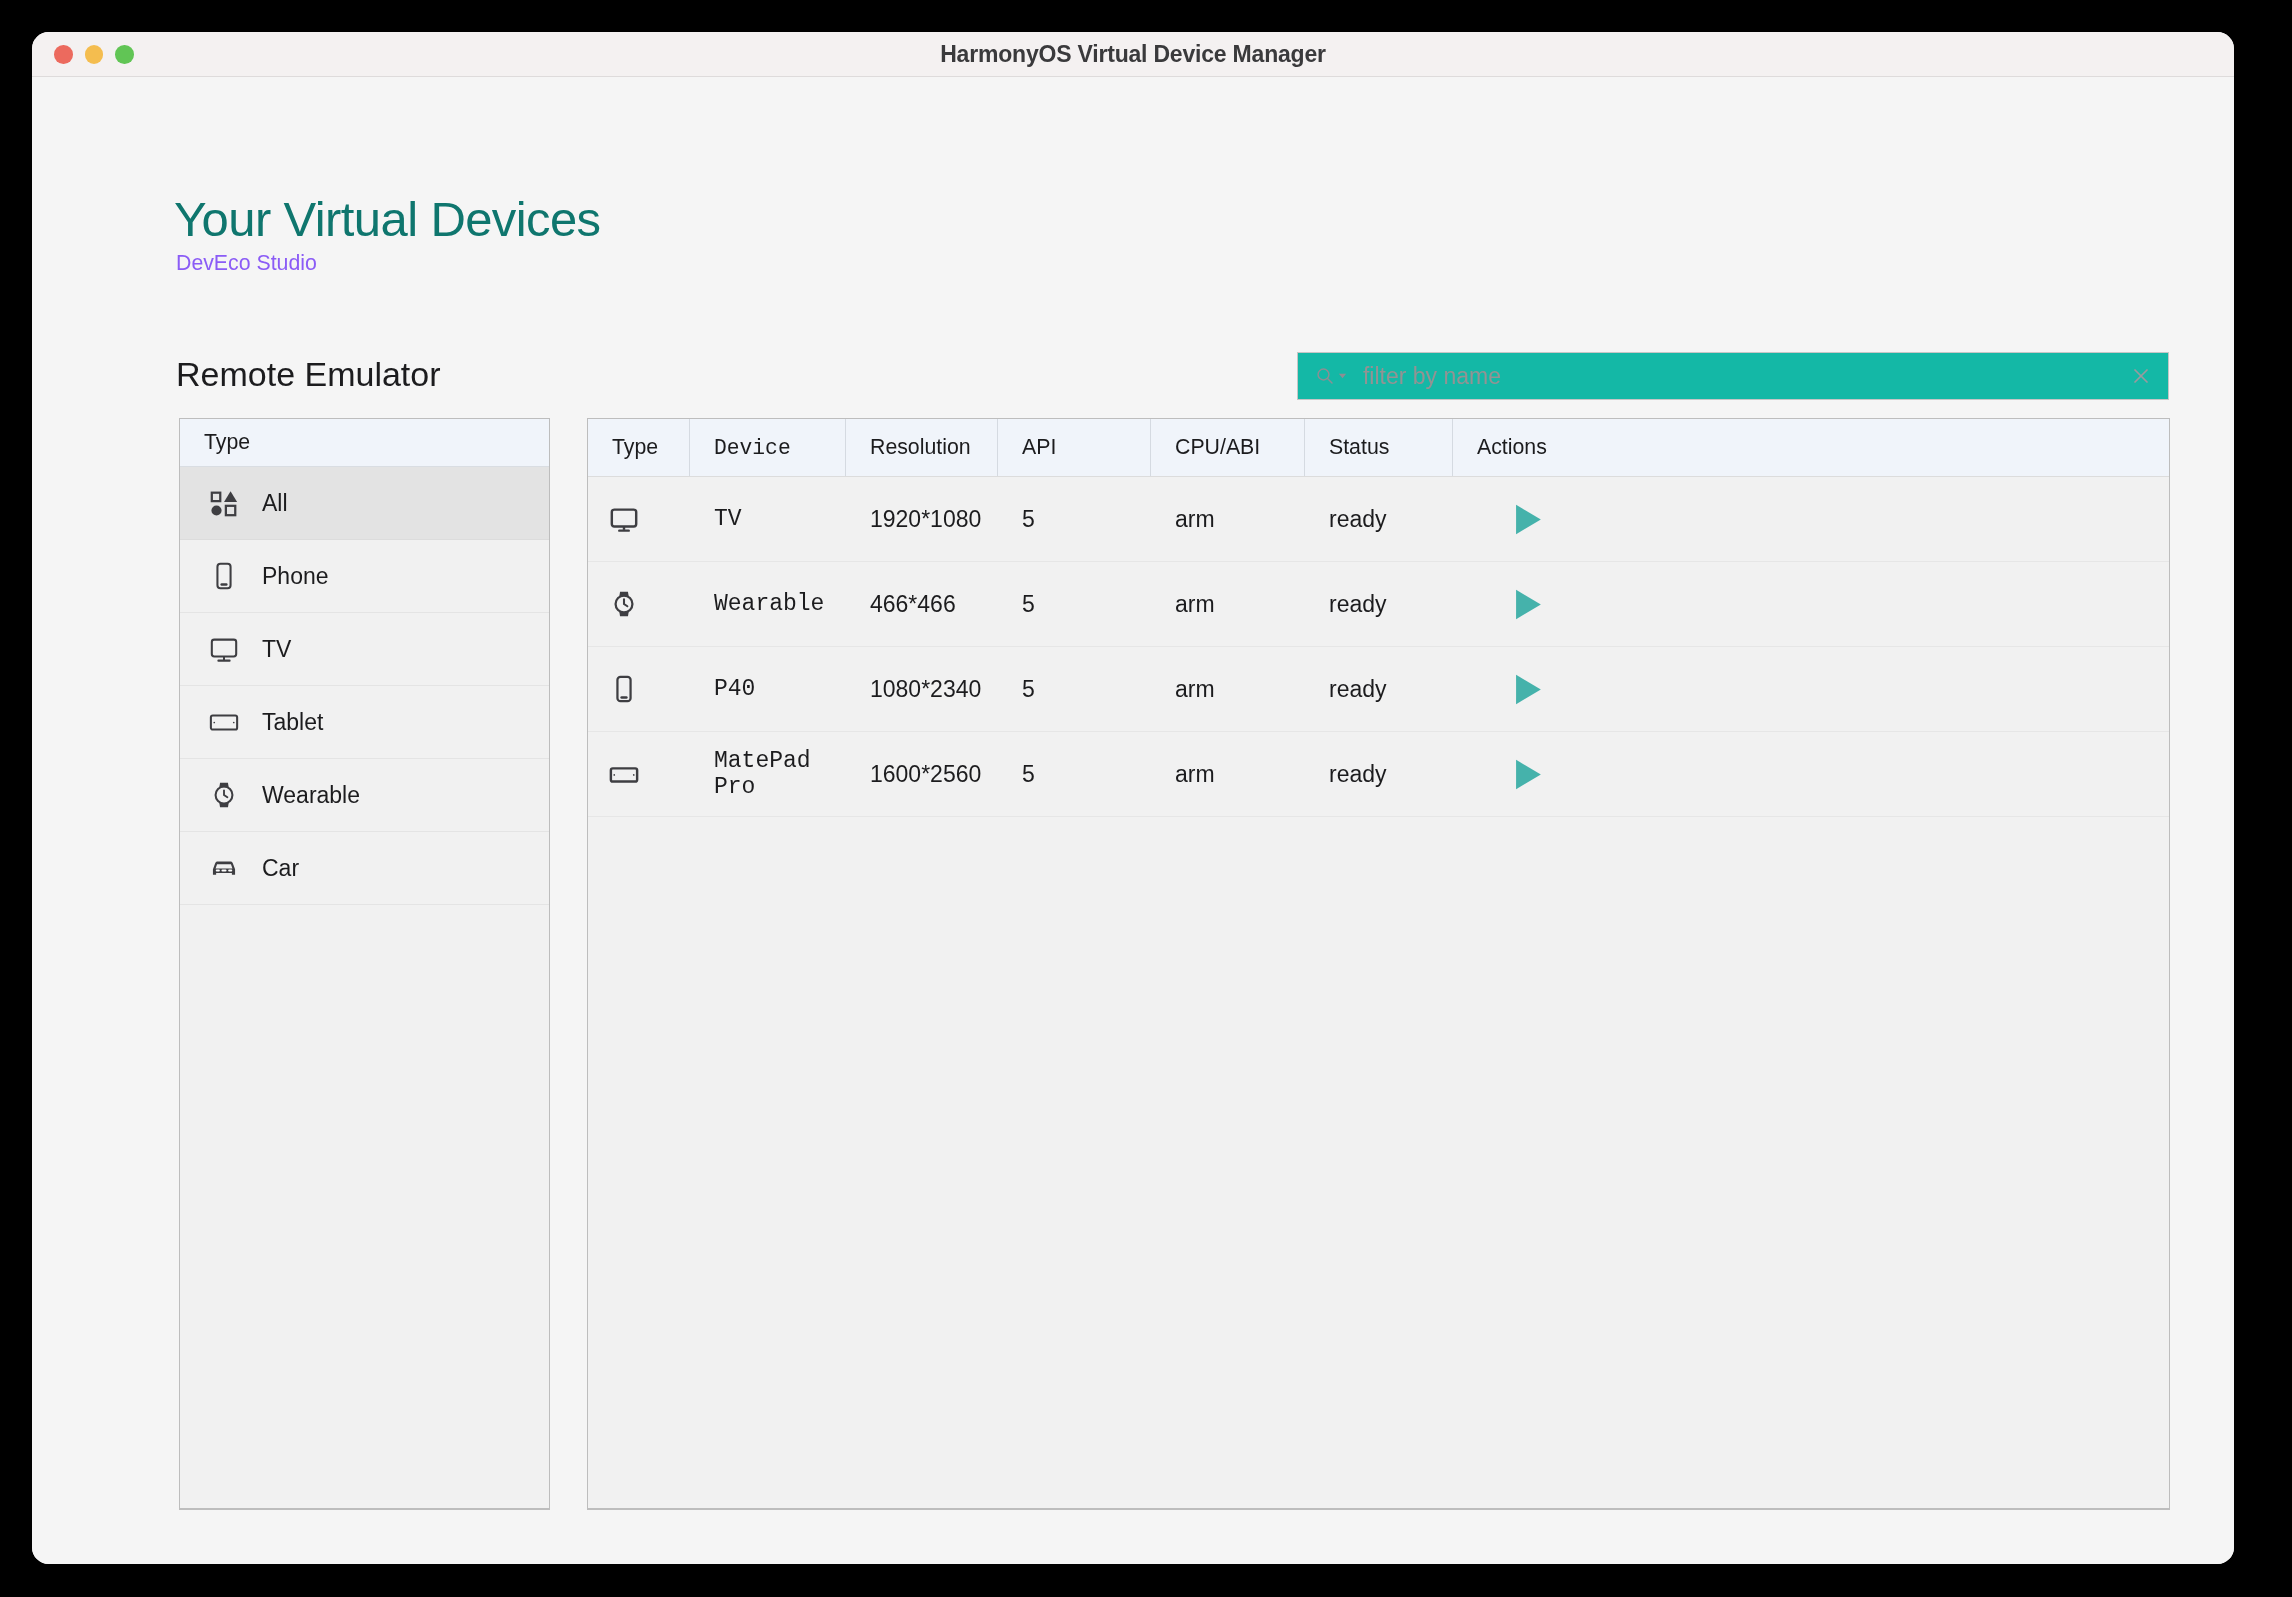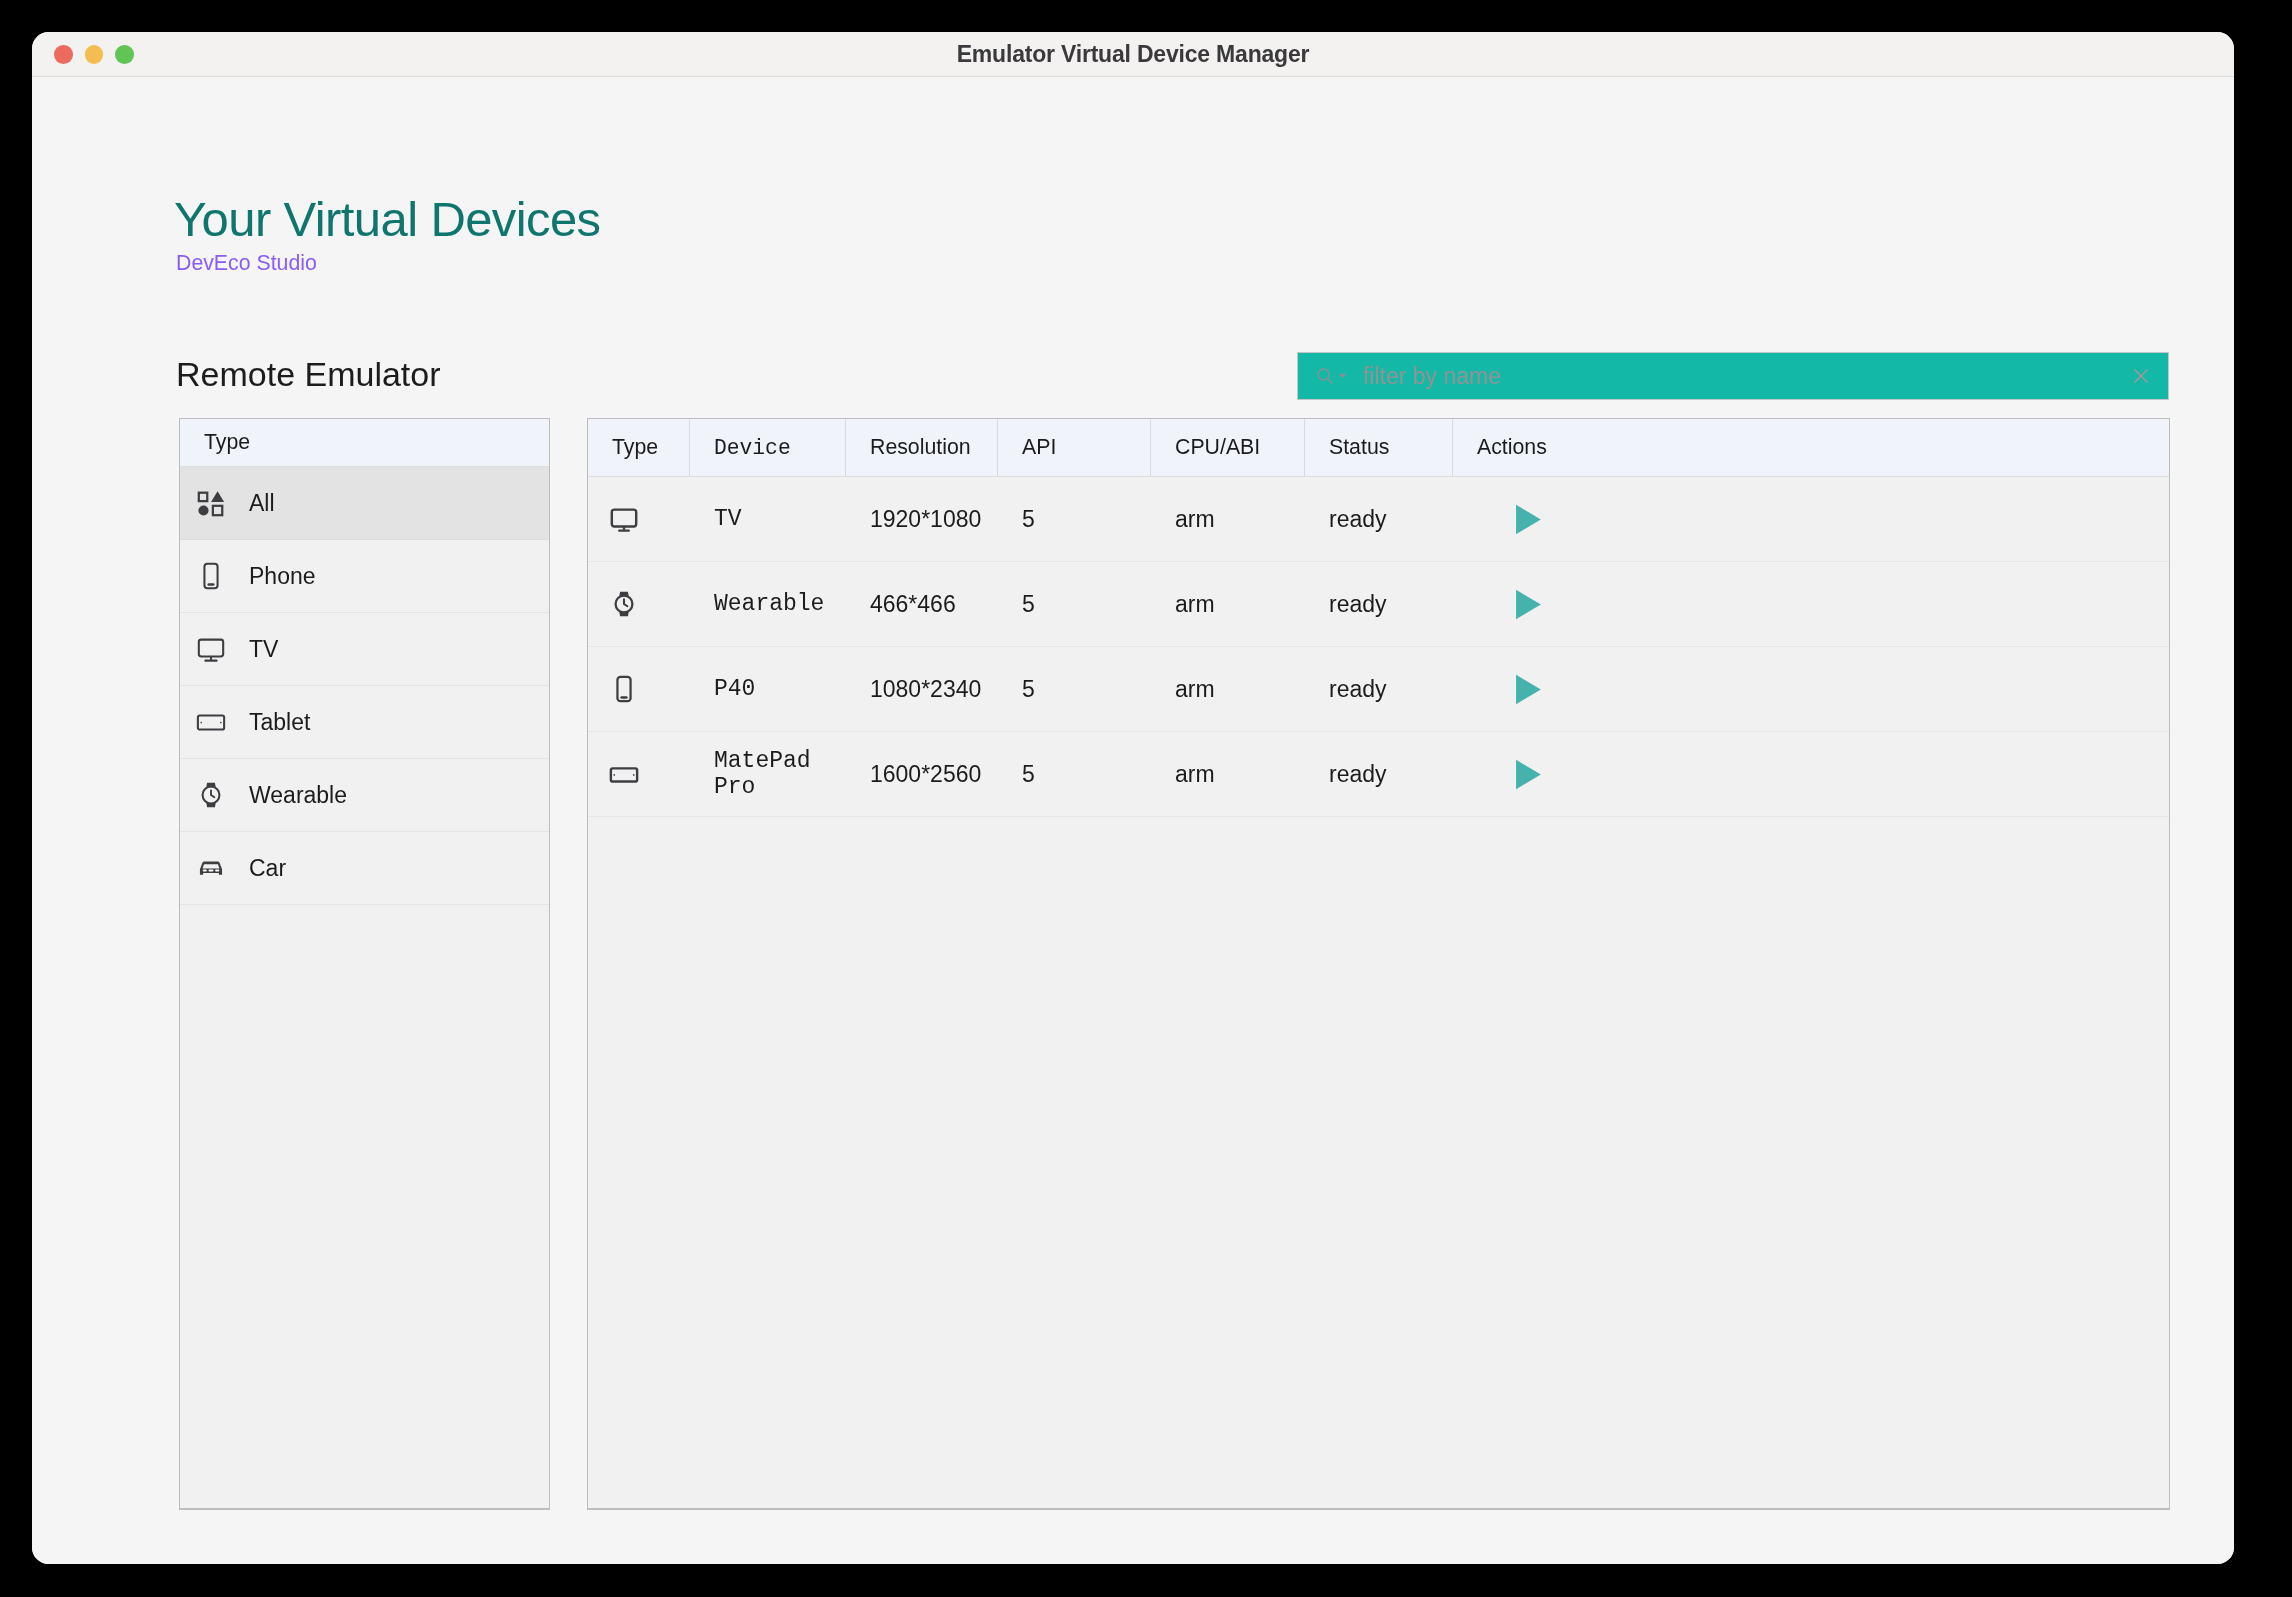--- a/index.html
+++ b/index.html
@@ -151,21 +151,21 @@
     display: flex;
     align-items: center;
     padding-left: 24px;
     font-size: 21.3px;
     color: #1c1c1e;
   }
   .side-item {
     height: 73px;
     display: flex;
     align-items: center;
-    padding-left: 15px;
+    padding-left: 28px;
     border-bottom: 0.9px solid #e4e4e4;
     cursor: default;
     font-size: 23px;
     color: #1c1c1e;
     background: #f1f1f1;
   }
   .side-item.selected { background: #e3e3e3; border-bottom-color: #dcdcdc; }
   .side-icon {
     width: 32px; height: 32px;
     margin-right: 22px;
@@ -240,21 +240,21 @@
 <body>
 
 <div class="window">
 
   <div class="titlebar">
     <div class="traffic-lights">
       <span class="light close"></span>
       <span class="light minimize"></span>
       <span class="light zoom"></span>
     </div>
-    <div class="window-title">Emulator Virtual Device Manager</div>
+    <div class="window-title">HarmonyOS Virtual Device Manager</div>
   </div>
 
   <div class="content">
 
     <div class="page-title">Your Virtual Devices</div>
     <div class="page-subtitle">DevEco Studio</div>
     <div class="section-title">Remote Emulator</div>
 
     <div class="filter-box">
       <span class="search-icon-wrap">

